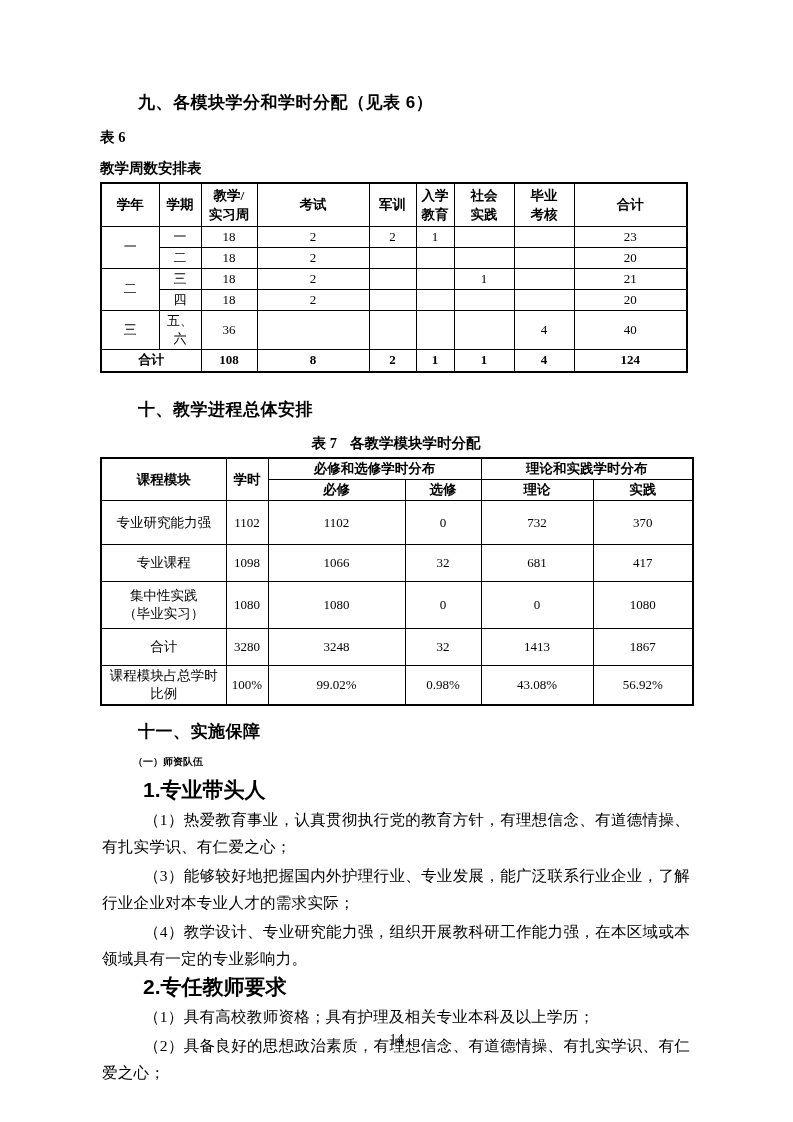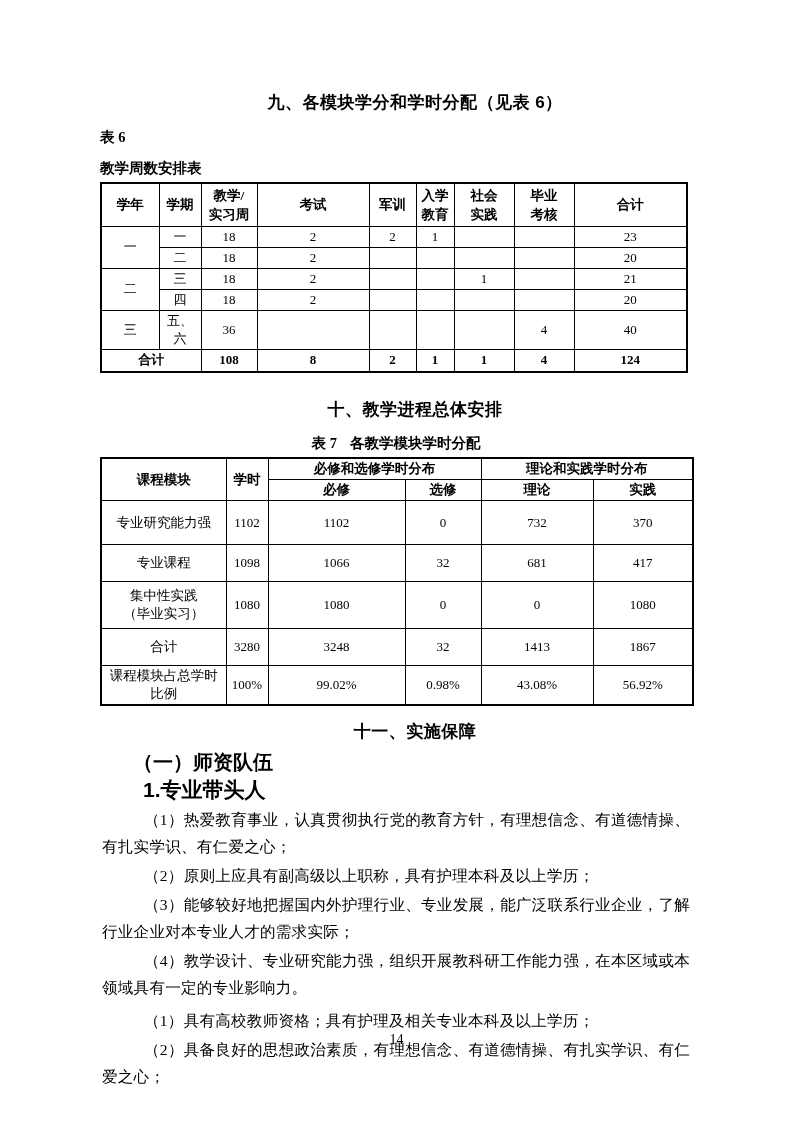--- a/index.html
+++ b/index.html
@@ -6,25 +6,25 @@
   .page {
     width:793px; height:1122px; margin:0 auto; background:#ffffff;
     font-family:"Liberation Serif","DejaVu Serif",serif; color:#000;
     position:relative; overflow:hidden; box-sizing:border-box;
   }
   .content { padding:92px 101px 0 100px; }
 
   .h1 {
     font-family:"Liberation Sans","DejaVu Sans",sans-serif;
     font-weight:bold; font-size:17px; line-height:21px;
-    margin:0 0 0 38px; letter-spacing:0.5px;text-align:center;
+    margin:0 0 0 38px; letter-spacing:0.5px;
   }
   .h2 {
     font-family:"Liberation Sans","DejaVu Sans",sans-serif;
-    font-weight:bold; font-size:20px; line-height:20px;
+    font-weight:bold; font-size:10px; line-height:20px;
     margin:10px 0 0 33px;
   }
   .h3 {
     font-family:"Liberation Sans","DejaVu Sans",sans-serif;
     font-weight:bold; font-size:21px; line-height:20px;
     margin:8px 0 0 43px;
   }
   .tcap {
     display:flex; justify-content:center; gap:13px;
     font-weight:bold; font-size:14.5px; line-height:18px;
@@ -246,24 +246,24 @@
           <td>56.92%</td>
         </tr>
       </tbody>
     </table>
 
     <div class="h1" style="margin-top:15px">十一、实施保障</div>
     <div class="h2">（一）师资队伍</div>
     <div class="h3">1.专业带头人</div>
 
     <p class="para first">（1）热爱教育事业，认真贯彻执行党的教育方针，有理想信念、有道德情操、有扎实学识、有仁爱之心；</p>
-    <p class="para">（2）原则上应具有副高级以上职称，具有护理本科及以上学历；</p>
     <p class="para">（3）能够较好地把握国内外护理行业、专业发展，能广泛联系行业企业，了解行业企业对本专业人才的需求实际；</p>
     <p class="para">（4）教学设计、专业研究能力强，组织开展教科研工作能力强，在本区域或本领域具有一定的专业影响力。</p>
 
+    <div class="h3" style="margin-top:5px">2.专任教师要求</div>
 
     <p class="para first">（1）具有高校教师资格；具有护理及相关专业本科及以上学历；</p>
     <p class="para">（2）具备良好的思想政治素质，有理想信念、有道德情操、有扎实学识、有仁爱之心；</p>
 
   </div>
 
   <div class="page-num">14</div>
 </div>
 
 </body></html>

